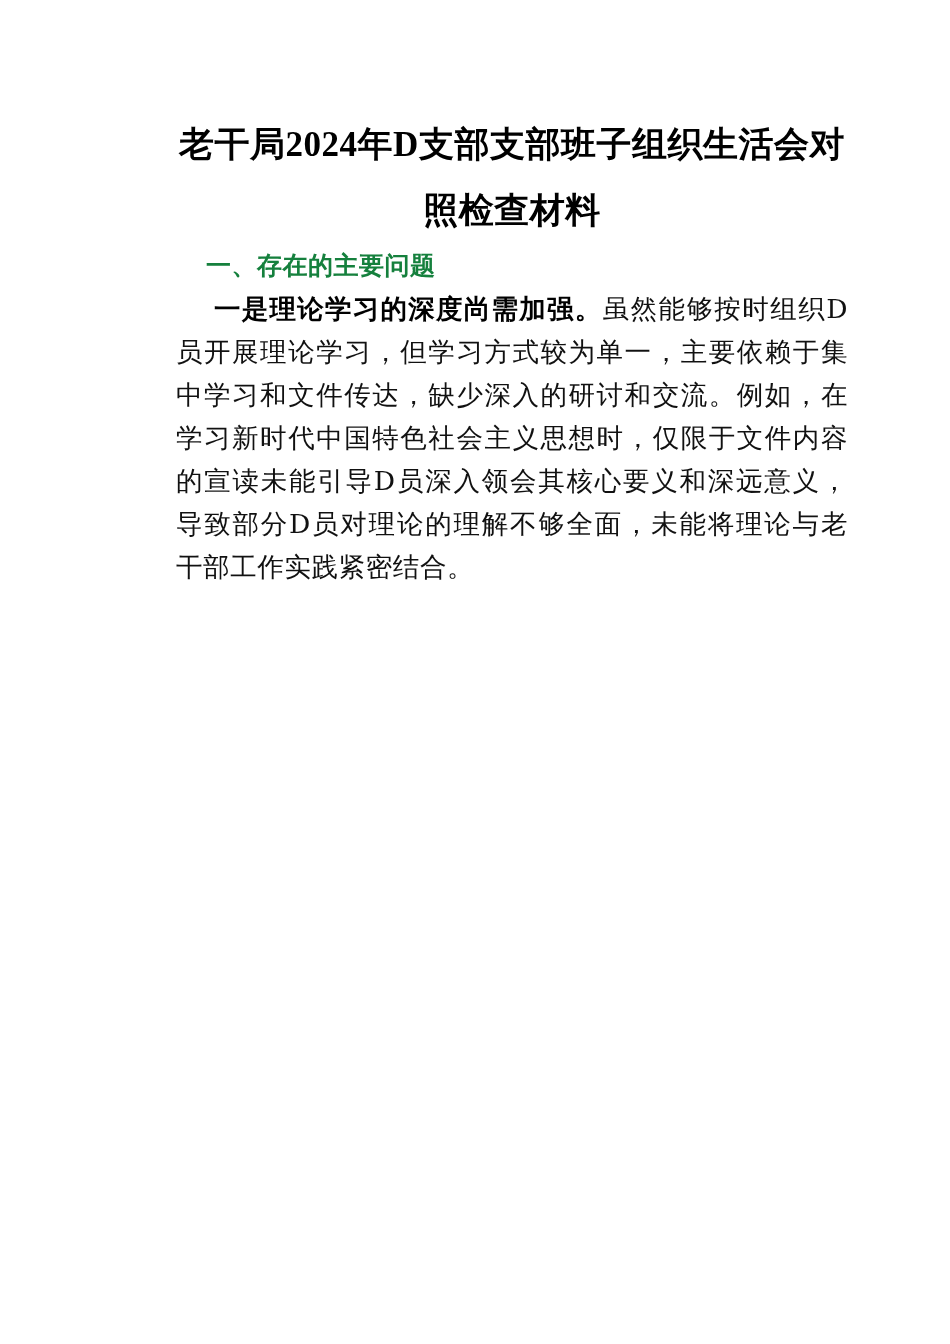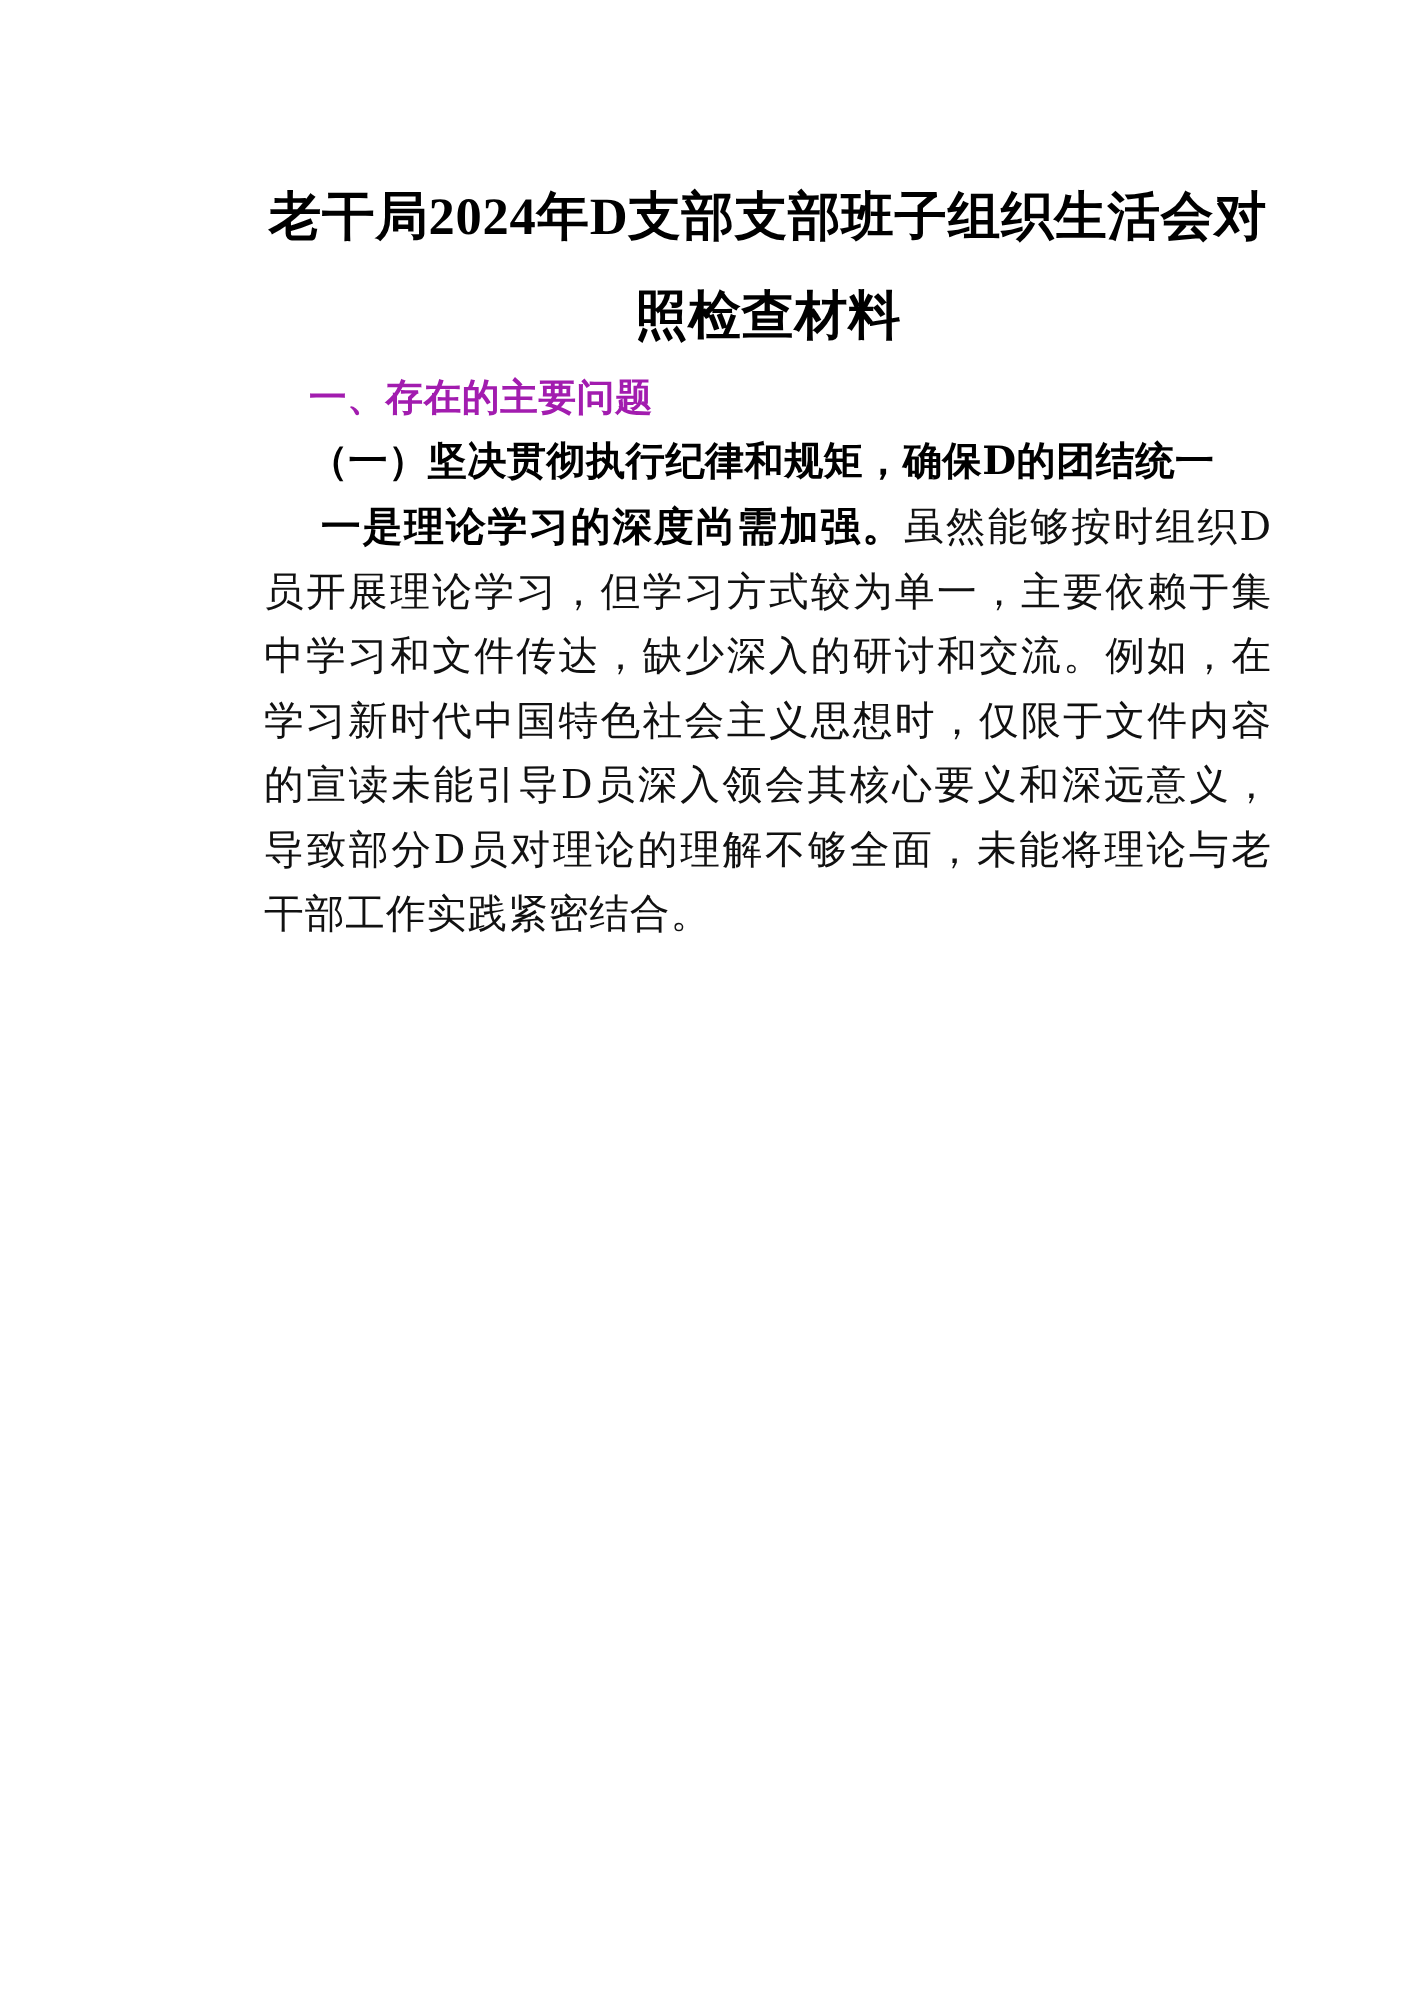--- a/index.html
+++ b/index.html
@@ -64,21 +64,21 @@
 
   
   .h1-line {
     margin: 0;
     font-family: Liberation Serif, serif;
     font-weight: bold;
     font-size: 25px;
     line-height: 43px;
     text-indent: 30px;
     letter-spacing: 0.5px;
-    color: #a21caf;
+    color: #15803d;
   }
 
   
   .h2-line {
     margin: 0;
     font-family: "DejaVu Serif", "Liberation Serif", serif;
     font-weight: bold;
     font-size: 26px;
     line-height: 43px;
     text-indent: 30px;
@@ -106,21 +106,20 @@
 <body>
 
 <div class="page">
   <div class="content">
 
     <h1 class="doc-title">老干局2024年D支部支部班子组织生活会对照检查材料</h1>
 
 
     <p class="h1-line">一、存在的主要问题</p>
 
-    <p class="h2-line">（一）坚决贯彻执行纪律和规矩，确保D的团结统一</p>
 
     <p class="body-block para para-indent-small">
       <span class="lead">一是理论学习的深度尚需加强。</span><span class="tail">虽然能够按时组织D员开展理论学习，但学习方式较为单一，主要依赖于集中学习和文件传达，缺少深入的研讨和交流。例如，在学习新时代中国特色社会主义思想时，仅限于文件内容的宣读未能引导D员深入领会其核心要义和深远意义，导致部分D员对理论的理解不够全面，未能将理论与老干部工作实践紧密结合。</span>
     </p>
 
 
 
   </div>
 </div>
 

